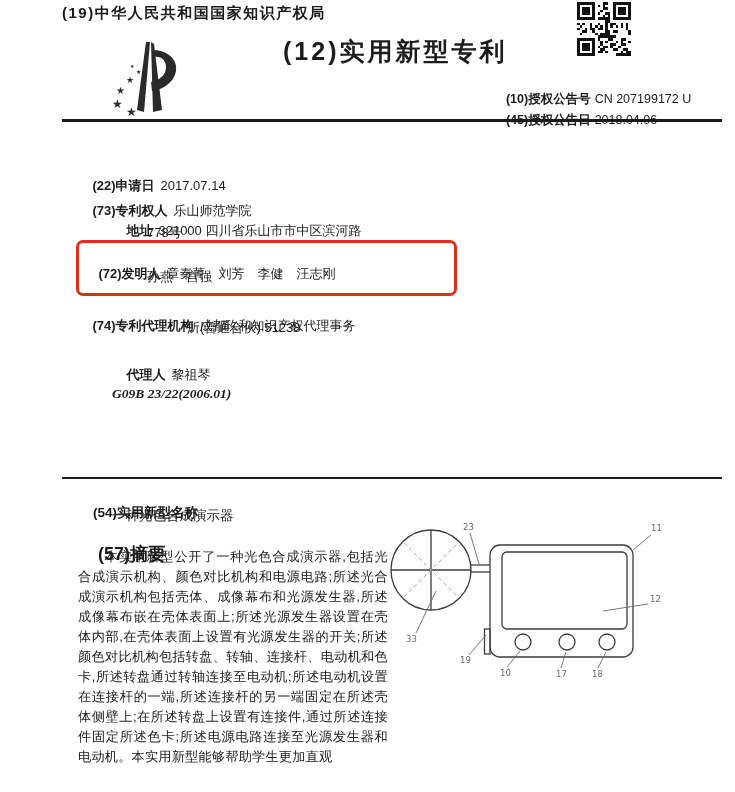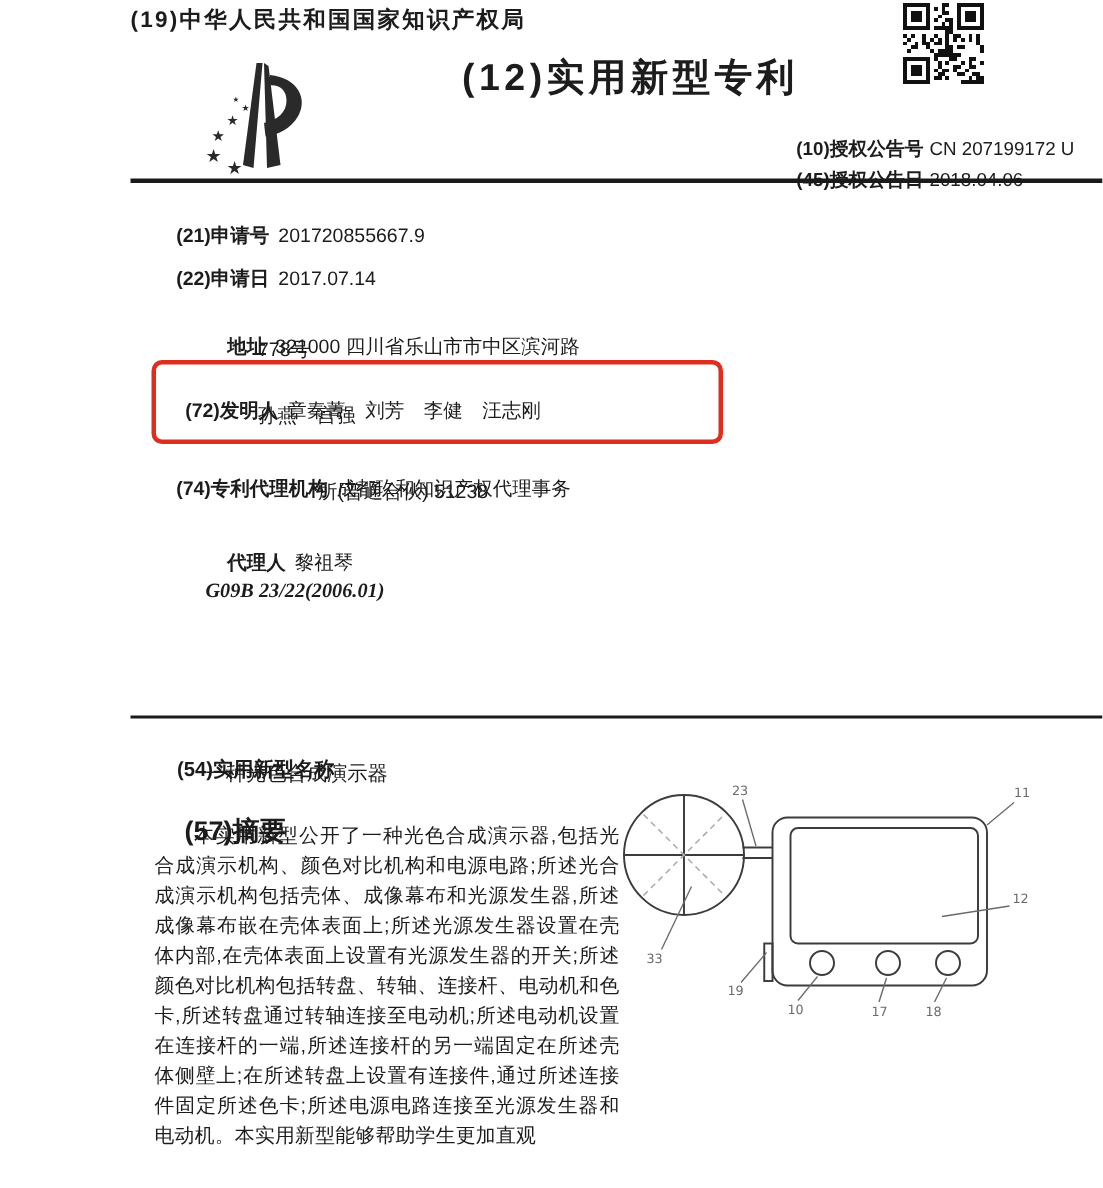--- a/index.html
+++ b/index.html
@@ -1,20 +1,20 @@
 <!DOCTYPE html>
 <html><head>
 <meta charset="utf-8">
 <style>
   html,body{margin:0;padding:0;background:#ffffff;}
   .page{
     position:relative;width:735px;height:792px;background:#fff;overflow:hidden;
     font-family:"Liberation Sans","DejaVu Sans",sans-serif;color:#1c1c1c;
   }
-  .abs{position:absolute;margin-left:25px;}
+  .abs{position:absolute;}
   .b{font-weight:bold;}
   .office-line{left:62px;top:4px;font-size:15px;font-weight:bold;letter-spacing:1.5px;}
   .doc-title{left:283px;top:35px;font-size:25px;font-weight:bold;letter-spacing:3px;}
   .pub-row{left:492px;font-size:12.5px;white-space:pre;}
   .pub-row .val{font-weight:normal;margin-left:4px;}
   .rule{background:#1a1a1a;}
   .field{font-size:13px;white-space:pre-wrap;line-height:18px;}
   .field .lbl{font-weight:bold;margin-right:6px;}
   .red-box{
     left:76px;top:240px;width:381px;height:56px;
@@ -182,25 +182,25 @@
 
   <div class="abs pub-row" style="top:77px;">
     <span class="b">(10)授权公告号</span><span class="val">CN 207199172 U</span>
   </div>
   <div class="abs pub-row" style="top:98px;">
     <span class="b">(45)授权公告日</span><span class="val">2018.04.06</span>
   </div>
 
   <div class="abs rule" style="left:62px;top:119px;width:660px;height:3px;"></div>
 
-  <div class="abs field" style="left:78px;top:130px;">
-    <span class="lbl">(21)申请号</span><span>201720855667.9</span>
-  </div>
   <div class="abs field" style="left:78px;top:159px;">
     <span class="lbl">(22)申请日</span><span>2017.07.14</span>
+  </div>
+  <div class="abs field" style="left:78px;top:184px;">
+    <span class="lbl">(73)专利权人</span><span>乐山师范学院</span>
   </div>
   <div class="abs field" style="left:112px;top:204px;">
     <span class="lbl">地址</span><span>321000 四川省乐山市市中区滨河路</span>
   </div>
   <div class="abs field" style="left:147px;top:224px;">778号</div>
 
   <div class="abs red-box"></div>
   <div class="abs field" style="left:84px;top:247px;">
     <span class="lbl">(72)发明人</span><span>章秦菁　刘芳　李健　汪志刚</span>
   </div>

